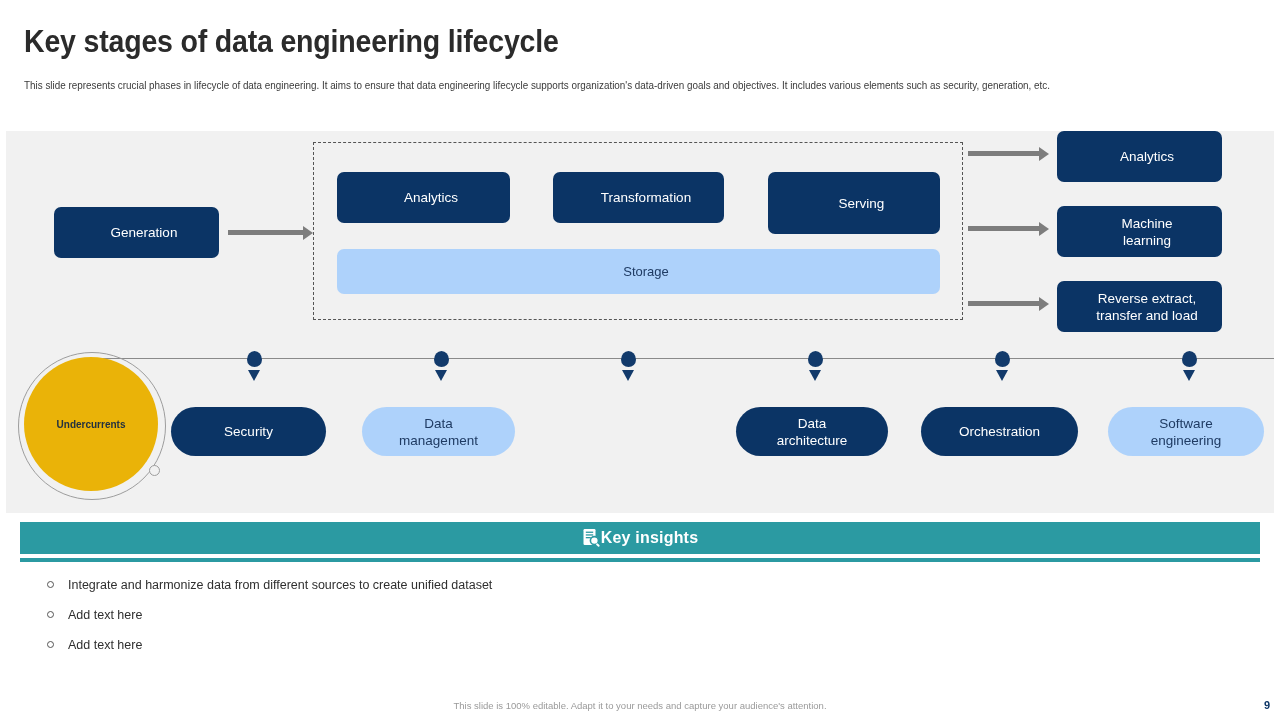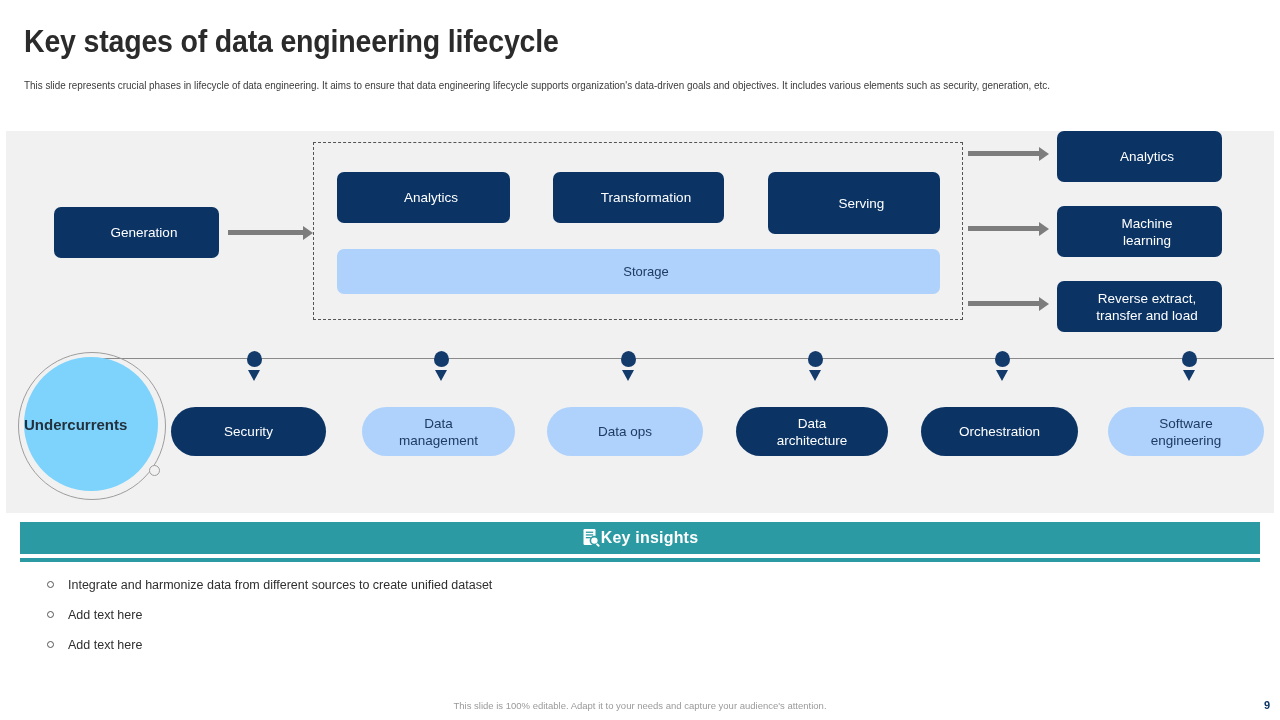--- a/index.html
+++ b/index.html
@@ -151,24 +151,25 @@
     border: 1px solid #9d9d9d;
     border-radius: 50%;
     background: #f1f1f1;
     box-sizing: border-box;
   }
   #undercurrents-circle {
     position: absolute;
     left: 18px; top: 226px;
     width: 134px; height: 134px;
     border-radius: 50%;
-    background: #7dd3fc;
+    background: #eab308;
     display: flex;
     align-items: center;
-    font-size: 15px;
+    justify-content: center;
+    font-size: 10px;
     font-weight: bold;
     color: #23313f;
   }
 
   
   .pill {
     position: absolute;
     top: 276px;
     height: 49px;
     border-radius: 26px;
@@ -337,23 +338,20 @@
   </div>
 
   <div class="pill navy" id="pill-security">
     <span>Security</span>
   </div>
   <div class="pill lightblue" id="pill-data-mgmt">
     <span>
       <span>Data</span><br>
       <span>management</span>
     </span>
-  </div>
-  <div class="pill lightblue" id="pill-data-ops">
-    <span>Data ops</span>
   </div>
   <div class="pill navy" id="pill-data-arch">
     <span>
       <span>Data</span><br>
       <span>architecture</span>
     </span>
   </div>
   <div class="pill navy" id="pill-orchestration">
     <span>Orchestration</span>
   </div>

